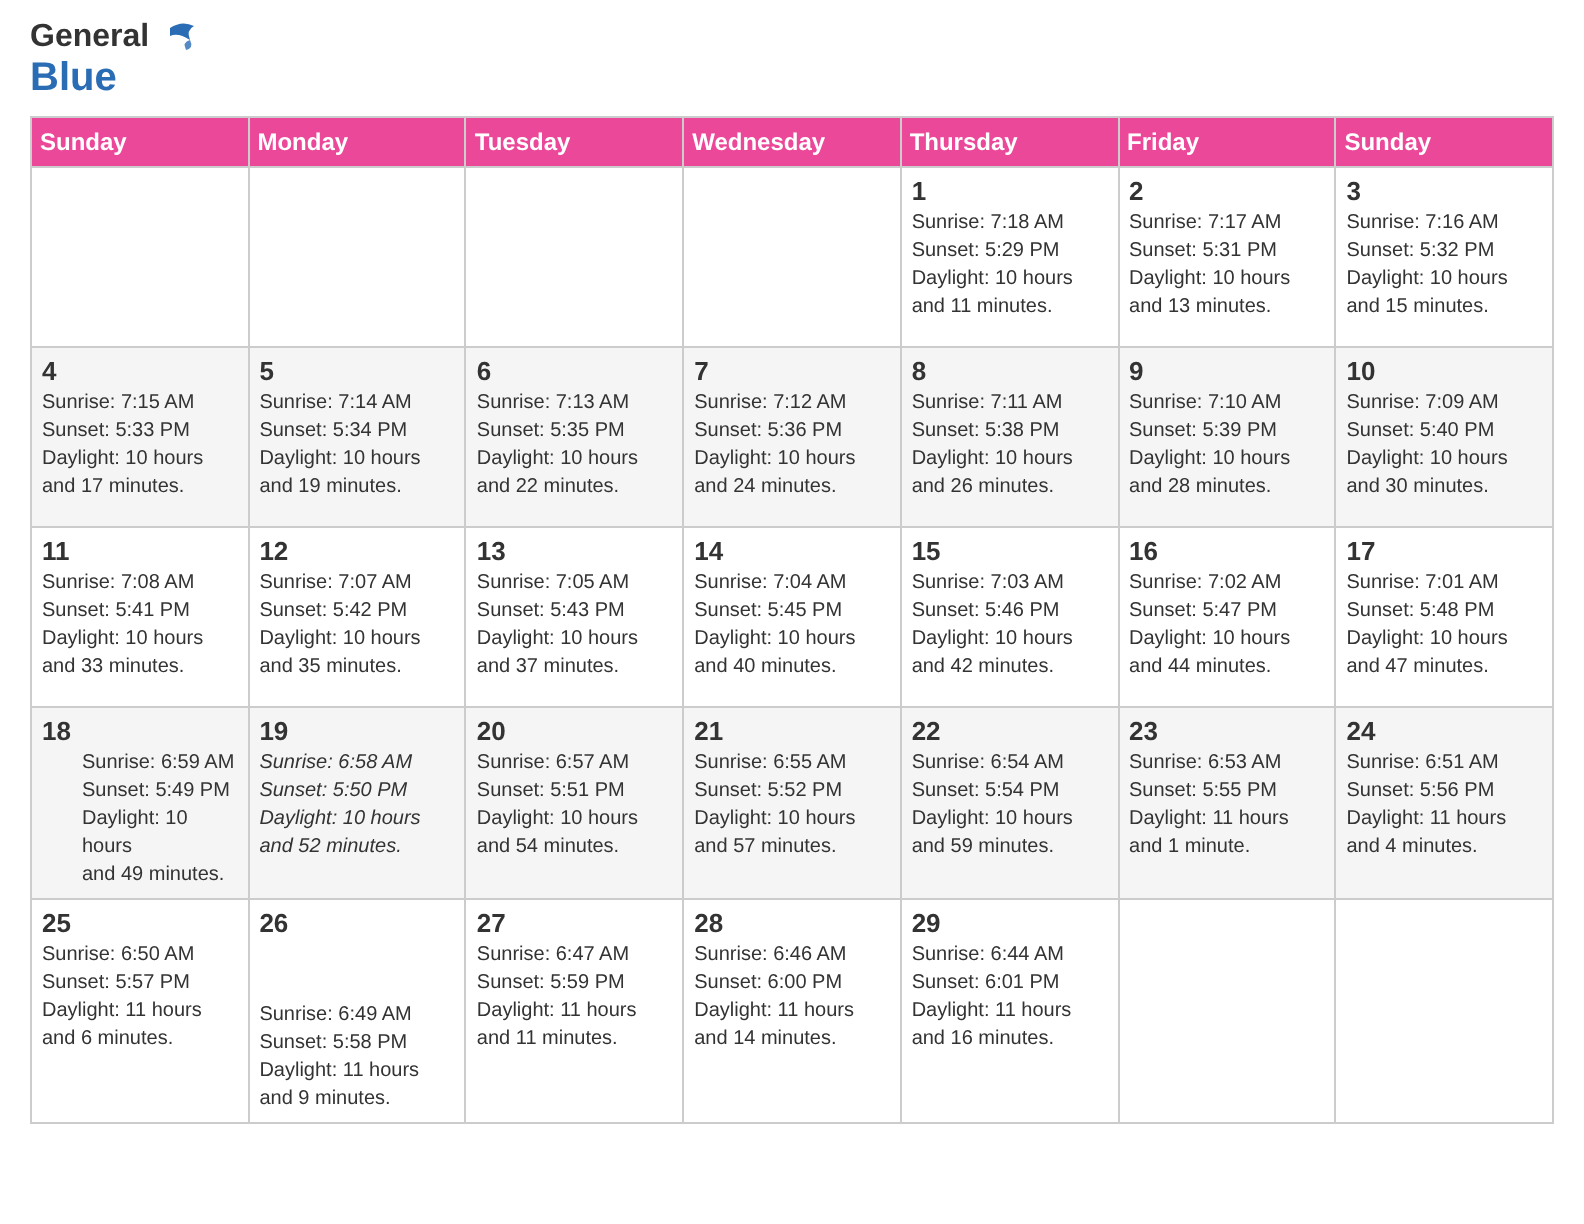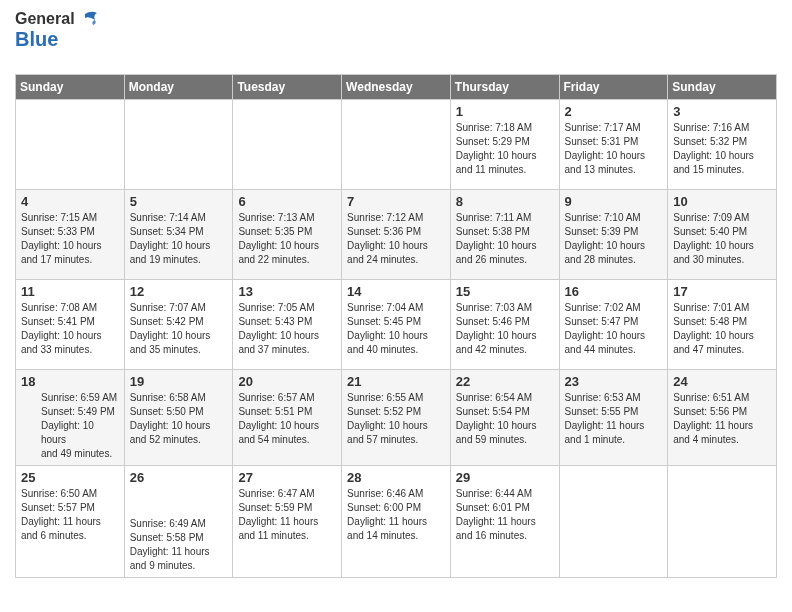--- a/index.html
+++ b/index.html
@@ -7,21 +7,21 @@
       font-family: Arial, sans-serif;
       background: #fff;
       width: 792px;
       min-height: 612px;
       padding: 10px 15px;
     }
     .header {
       display: flex;
       justify-content: space-between;
       align-items: flex-start;
-      margin-bottom: 24px;
+      margin-bottom: 8px;
     }
     .logo {
       display: flex;
       align-items: center;
       gap: 4px;
     }
     .title-block {
       text-align: right;
     }
     .month-title {
@@ -32,21 +32,21 @@
     .location {
       font-size: 15px;
       color: #555;
     }
     table {
       width: 100%;
       border-collapse: collapse;
       table-layout: fixed;
     }
     thead tr th {
-      background: #737373;
+      background: #ec4899;
       color: #fff;
       font-size: 12px;
       font-weight: bold;
       padding: 5px 4px;
       text-align: left;
       border: 1px solid #ccc;
     }
     tbody tr td {
       vertical-align: top;
       border: 1px solid #ccc;
@@ -240,21 +240,21 @@
       <tr>
         <td>
           <div class="day-number">18</div>
           <div class="day-info" style="white-space: pre-line; margin-left: 20px;">Sunrise: 6:59 AM
 Sunset: 5:49 PM
 Daylight: 10 hours
 and 49 minutes.</div>
         </td>
         <td>
           <div class="day-number">19</div>
-          <div class="day-info" style="white-space: pre-line;">Sunrise: 6:58 AM
+          <div class="day-info" style="white-space: pre-line; font-style: italic;">Sunrise: 6:58 AM
 Sunset: 5:50 PM
 Daylight: 10 hours
 and 52 minutes.</div>
         </td>
         <td>
           <div class="day-number">20</div>
           <div class="day-info" style="white-space: pre-line;">Sunrise: 6:57 AM
 Sunset: 5:51 PM
 Daylight: 10 hours
 and 54 minutes.</div>

